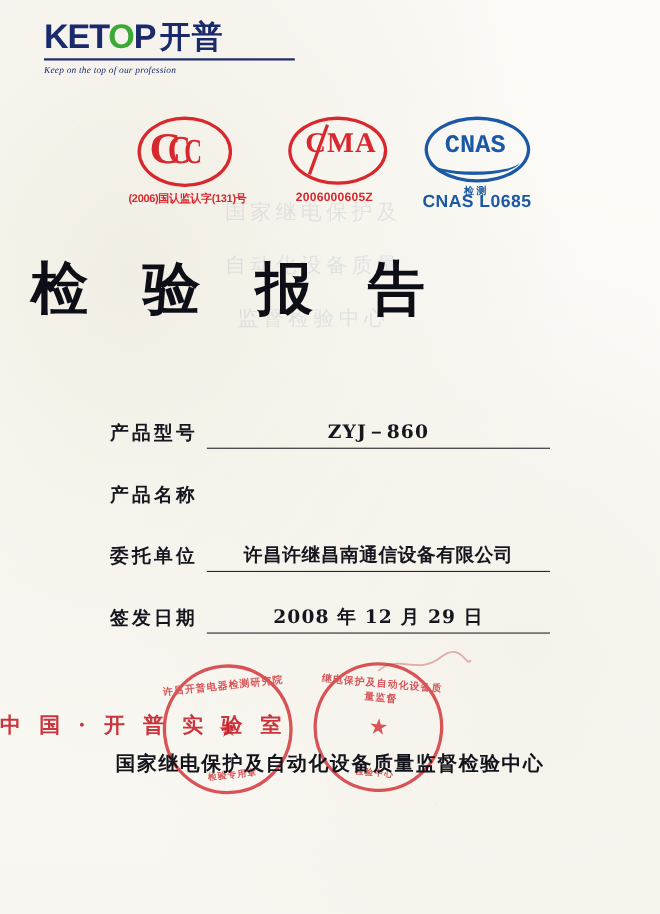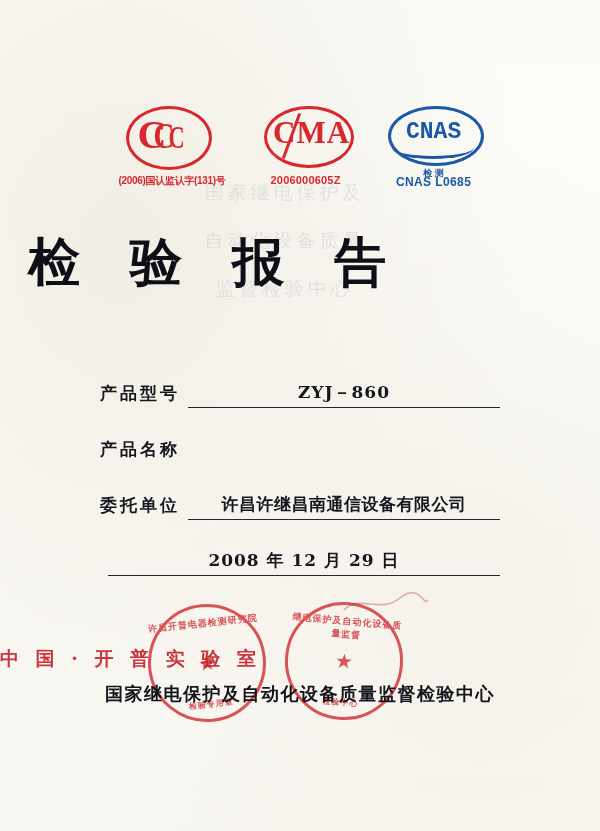--- a/index.html
+++ b/index.html
@@ -166,21 +166,21 @@
     left: 4px; top: 0;
     width: 84px; height: 56px;
     border: 3.5px solid #d9272e;
     border-radius: 50%;
   }
   .cma-badge .cma-text {
     position: absolute;
     left: 12px; right: 0; top: 11px;
     font-family: "Liberation Serif", serif;
     font-weight: bold;
-    font-size: 31px;
+    font-size: 26px;
     color: #d9272e;
     letter-spacing: 1px;
     line-height: 1;
     text-align: center;
   }
   .cma-badge .slash {
     position: absolute;
     left: 30px;
     top: 6px;
     width: 3px;
@@ -232,21 +232,21 @@
     position: absolute;
     left: 6px;
     top: 30px;
     width: 82px;
     height: 20px;
     border-bottom: 3px solid #1b58a5;
     border-radius: 0 0 60% 60%;
   }
   .cnas-caption {
     margin-top: 7px;
-    font-size: 12px;
+    font-size: 16px;
     color: #1b58a5;
     font-weight: bold;
     letter-spacing: 0.4px;
     white-space: nowrap;
   }
 
   
   .doc-title {
     position: absolute;
     left: 0; right: 0;
@@ -403,20 +403,28 @@
     height: 26px;
     opacity: 0.35;
     pointer-events: none;
   }
 </style>
 </head>
 <body>
 
 <div id="page">
 
+  <div class="logo-block">
+    <div class="logo-row">
+      <div class="logo-mark"><span>KET</span><span class="green-o">O</span><span>P</span></div>
+      <div class="logo-cn">开普</div>
+    </div>
+    <div class="logo-rule"></div>
+    <div class="logo-tagline">Keep on the top of our profession</div>
+  </div>
 
 
   <div class="marks">
 
     <div class="mark">
       <div class="ccc-badge">
         <div class="ring"></div>
         <div class="c-letter c1">C</div>
         <div class="c-letter c2">C</div>
         <div class="c-letter c3">C</div>
@@ -467,20 +475,21 @@
     </div>
 
     <div class="field-row">
       <div class="field-label">委托单位</div>
       <div class="field-value-wrap">
         <span class="field-value small-gap">许昌许继昌南通信设备有限公司</span>
       </div>
     </div>
 
     <div class="field-row">
+      <div class="field-label">签发日期</div>
       <div class="field-value-wrap">
         <span class="field-value">2008 年 12 月 29 日</span>
       </div>
     </div>
 
   </div>
 
   <svg class="hand-scribble" viewBox="0 0 90 26">
     <path d="M4 20 C 20 4, 40 24, 60 8 S 84 18, 88 10" stroke="#b8232c" stroke-width="1.6" fill="none"></path>
   </svg>

